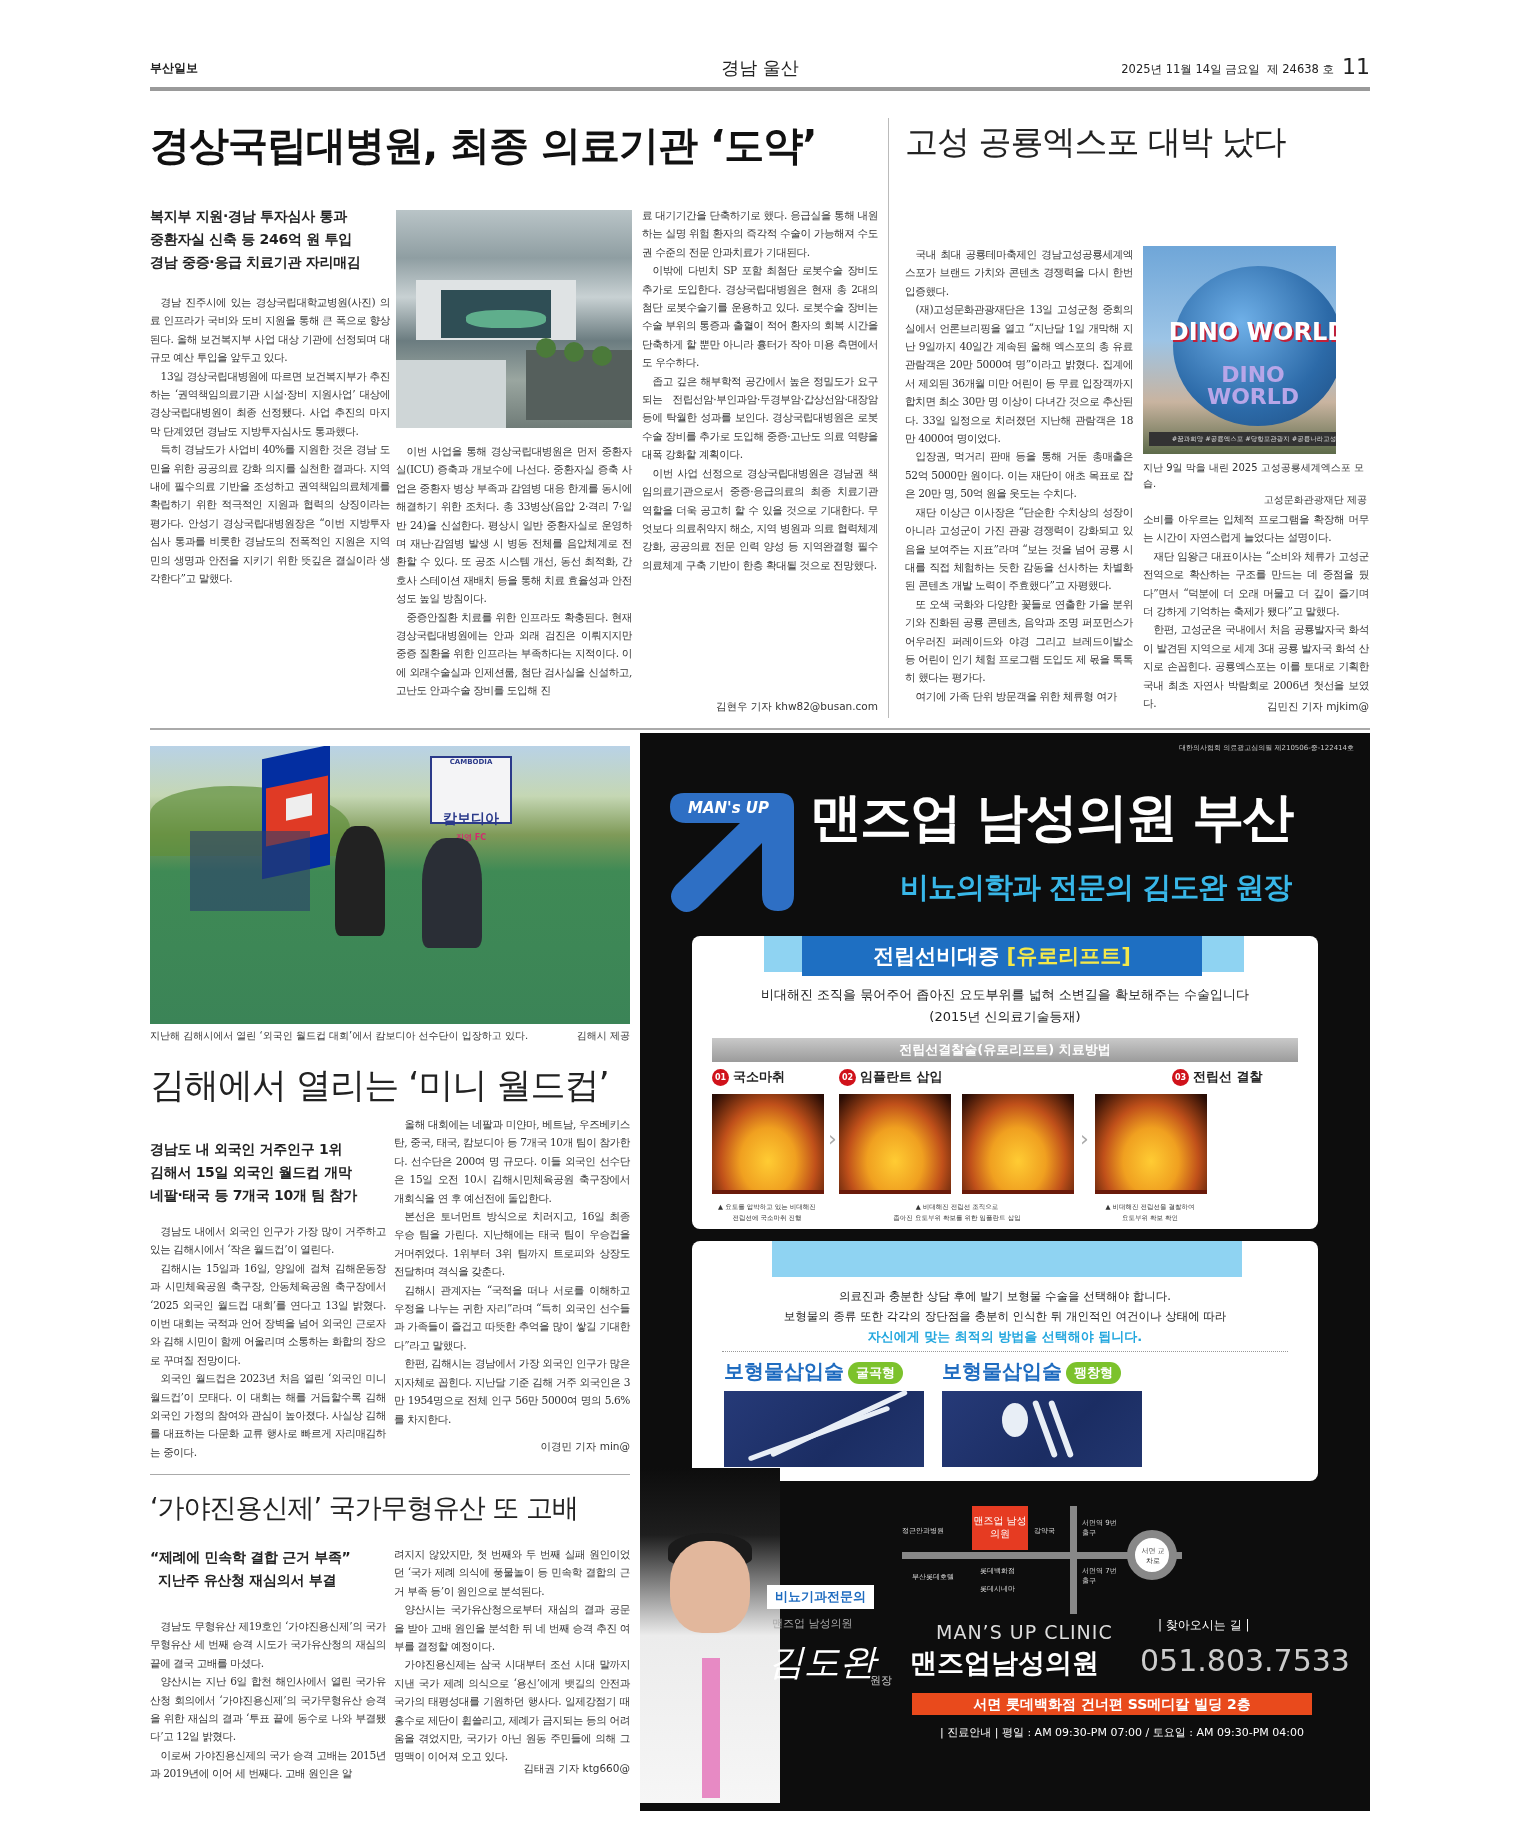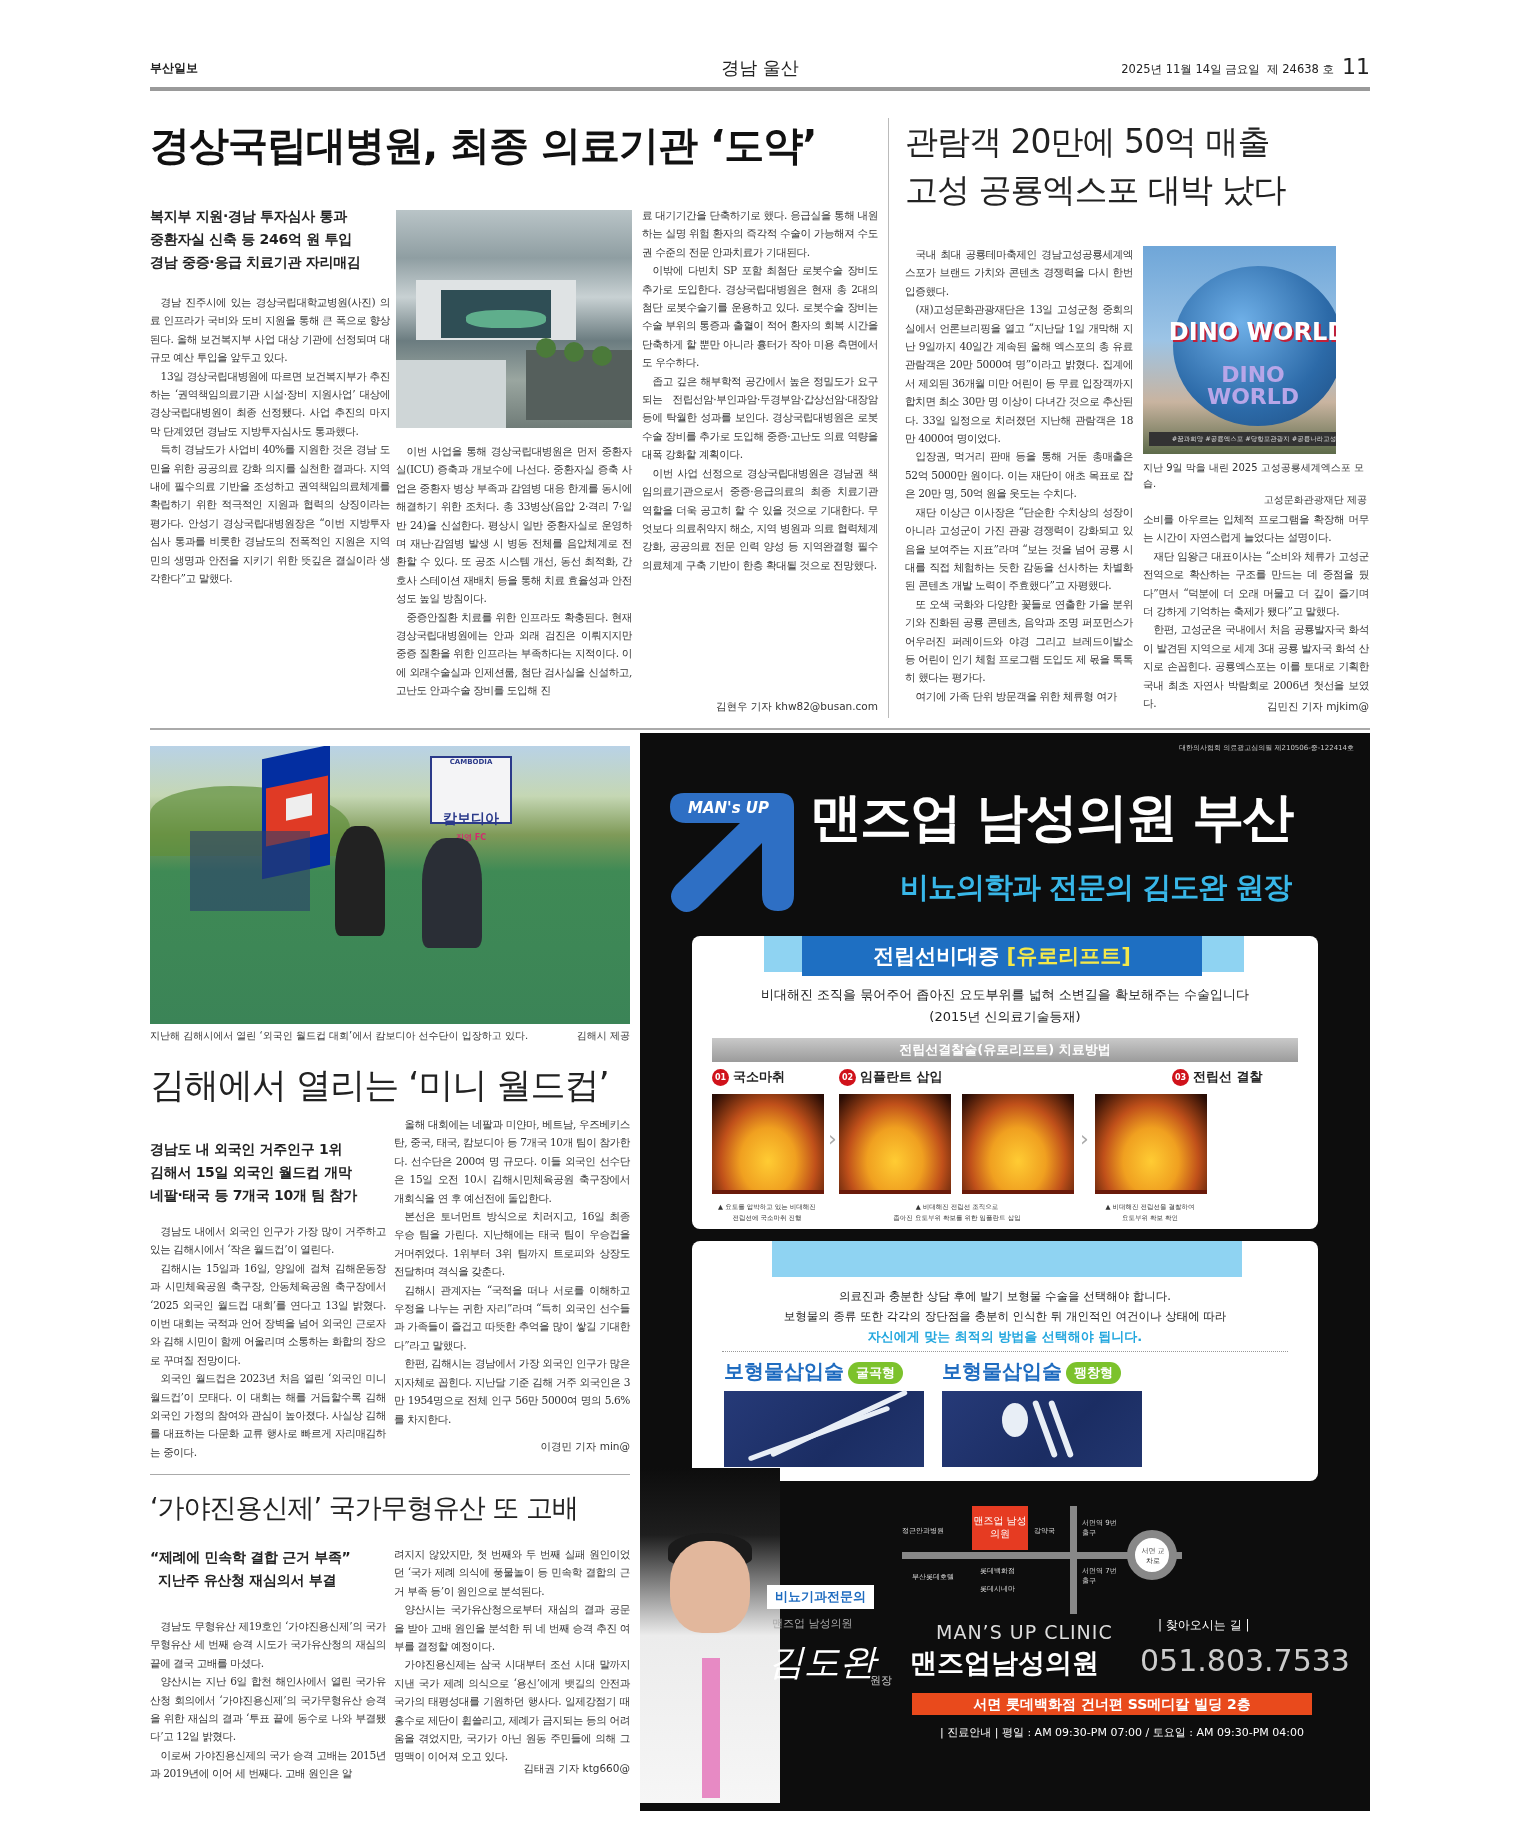--- a/index.html
+++ b/index.html
@@ -110,21 +110,20 @@
   <p style="text-indent:0">료 대기기간을 단축하기로 했다. 응급실을 통해 내원하는 실명 위험 환자의 즉각적 수술이 가능해져 수도권 수준의 전문 안과치료가 기대된다.</p>
   <p>이밖에 다빈치 SP 포함 최첨단 로봇수술 장비도 추가로 도입한다. 경상국립대병원은 현재 총 2대의 첨단 로봇수술기를 운용하고 있다. 로봇수술 장비는 수술 부위의 통증과 출혈이 적어 환자의 회복 시간을 단축하게 할 뿐만 아니라 흉터가 작아 미용 측면에서도 우수하다.</p>
   <p>좁고 깊은 해부학적 공간에서 높은 정밀도가 요구되는 전립선암·부인과암·두경부암·갑상선암·대장암 등에 탁월한 성과를 보인다. 경상국립대병원은 로봇수술 장비를 추가로 도입해 중증·고난도 의료 역량을 대폭 강화할 계획이다.</p>
   <p>이번 사업 선정으로 경상국립대병원은 경남권 책임의료기관으로서 중증·응급의료의 최종 치료기관 역할을 더욱 공고히 할 수 있을 것으로 기대한다. 무엇보다 의료취약지 해소, 지역 병원과 의료 협력체계 강화, 공공의료 전문 인력 양성 등 지역완결형 필수의료체계 구축 기반이 한층 확대될 것으로 전망했다.</p>
 </div>
 <div class="abs byline" style="left:642px; top:700px; width:236px;">김현우 기자 khw82@busan.com</div>
 
 <div class="abs vrule" style="left:888px; top:118px; height:600px;"></div>
 
 <div class="abs headline-light" style="left:905px; top:118px; font-size:33px; line-height:48px;">
-  <div>관람객 20만에 50억 매출</div>
   <div>고성 공룡엑스포 대박 났다</div>
 </div>
 
 <div class="abs body" style="left:905px; top:245px; width:228px;">
   <p>국내 최대 공룡테마축제인 경남고성공룡세계엑스포가 브랜드 가치와 콘텐츠 경쟁력을 다시 한번 입증했다.</p>
   <p>(재)고성문화관광재단은 13일 고성군청 중회의실에서 언론브리핑을 열고 “지난달 1일 개막해 지난 9일까지 40일간 계속된 올해 엑스포의 총 유료 관람객은 20만 5000여 명”이라고 밝혔다. 집계에서 제외된 36개월 미만 어린이 등 무료 입장객까지 합치면 최소 30만 명 이상이 다녀간 것으로 추산된다. 33일 일정으로 치러졌던 지난해 관람객은 18만 4000여 명이었다.</p>
   <p>입장권, 먹거리 판매 등을 통해 거둔 총매출은 52억 5000만 원이다. 이는 재단이 애초 목표로 잡은 20만 명, 50억 원을 웃도는 수치다.</p>
   <p>재단 이상근 이사장은 “단순한 수치상의 성장이 아니라 고성군이 가진 관광 경쟁력이 강화되고 있음을 보여주는 지표”라며 “보는 것을 넘어 공룡 시대를 직접 체험하는 듯한 감동을 선사하는 차별화된 콘텐츠 개발 노력이 주효했다”고 자평했다.</p>
   <p>또 오색 국화와 다양한 꽃들로 연출한 가을 분위기와 진화된 공룡 콘텐츠, 음악과 조명 퍼포먼스가 어우러진 퍼레이드와 야경 그리고 브레드이발소 등 어린이 인기 체험 프로그램 도입도 제 몫을 톡톡히 했다는 평가다.</p>
   <p>여기에 가족 단위 방문객을 위한 체류형 여가</p>

